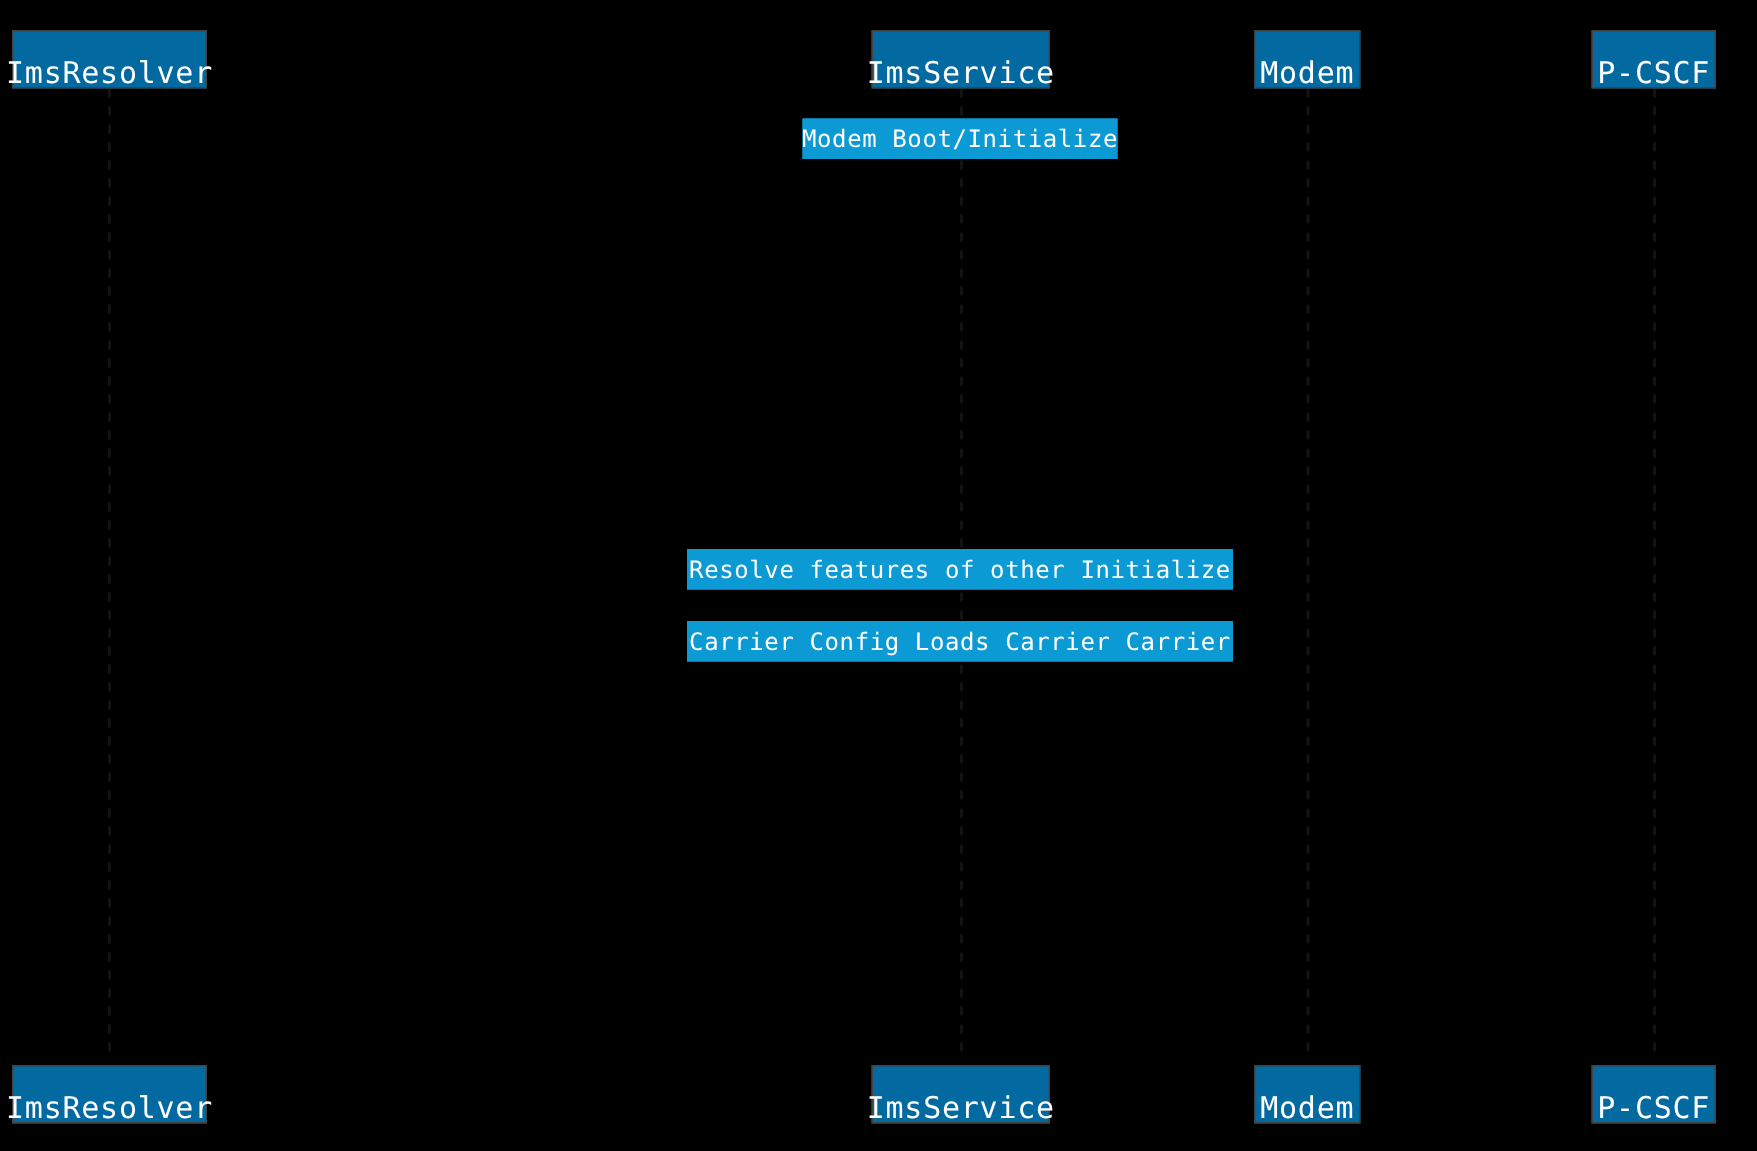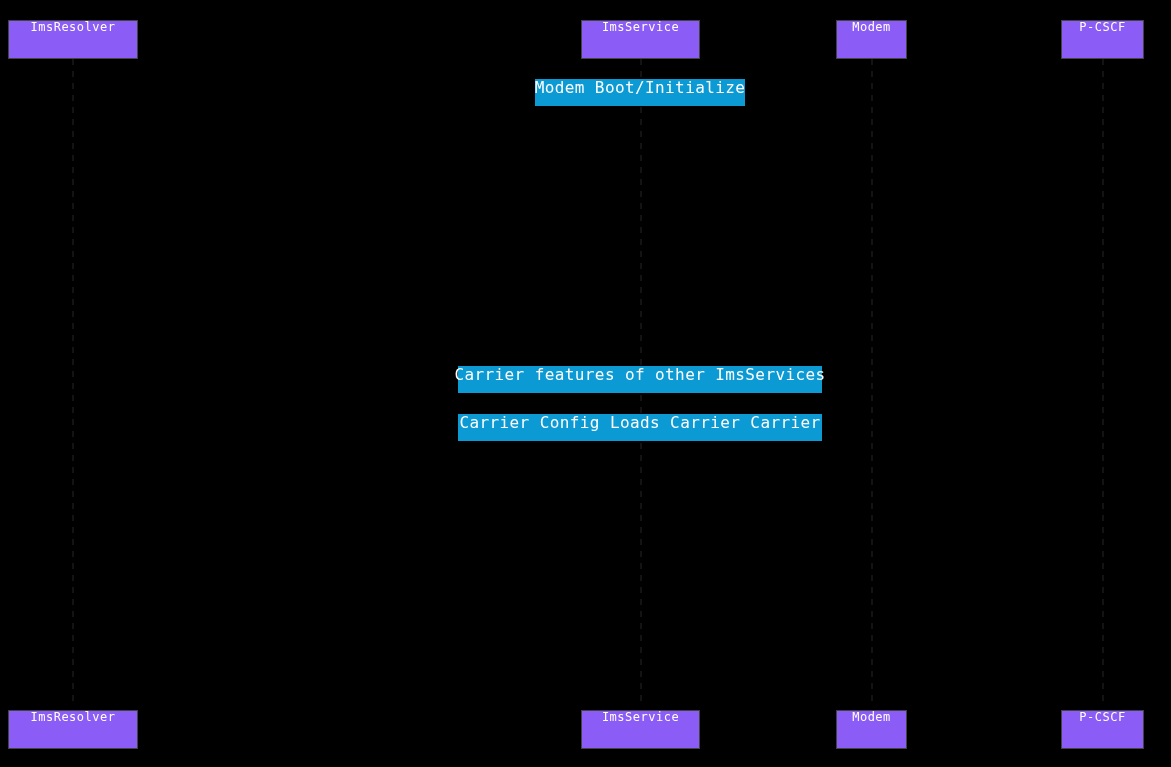--- a/index.html
+++ b/index.html
@@ -30,44 +30,44 @@
       #131313 0px, #131313 6px,
       rgba(0,0,0,0) 6px, rgba(0,0,0,0) 12px
     );
     background-size: 2px 12px;
     background-repeat: repeat-y;
   }
 
   
   .participant {
     position: absolute;
-    background: #8b5cf6;
+    background: #0369a1;
     color: #ffffff;
-    font-size: 12px;
+    font-size: 20px;
     line-height: 1;
     letter-spacing: 0.5px;
     display: flex;
-    align-items: flex-start;
+    align-items: flex-end;
     justify-content: center;
     box-sizing: border-box;
     white-space: nowrap;
     text-align: center;
     border: 1px solid #434343;
   }
 
   
   .note {
     position: absolute;
     background: #0c9ad4;
     color: #ffffff;
     font-size: 16px;
     line-height: 1;
     letter-spacing: 0.4px;
     display: flex;
-    align-items: flex-start;
+    align-items: center;
     justify-content: center;
     box-sizing: border-box;
     white-space: nowrap;
     text-align: center;
     border: 1px solid #0c9ad4;
   }
 </style>
 </head>
 <body>
 
@@ -93,21 +93,21 @@
   <div class="participant" style="left:1061px; top:20px; width:83px; height:39px;">
     <span>P-CSCF</span>
   </div>
 
   <div class="note" style="left:535px; top:79px; width:210px; height:27px;">
     <span>Modem Boot/Initialize</span>
   </div>
 
 
   <div class="note" style="left:458px; top:366px; width:364px; height:27px;">
-    <span>Carrier features of other ImsServices</span>
+    <span>Resolve features of other Initialize</span>
   </div>
 
   <div class="note" style="left:458px; top:414px; width:364px; height:27px;">
     <span>Carrier Config Loads Carrier Carrier</span>
   </div>
 
   <div class="participant" style="left:8px; top:710px; width:130px; height:39px;">
     <span>ImsResolver</span>
   </div>
 

